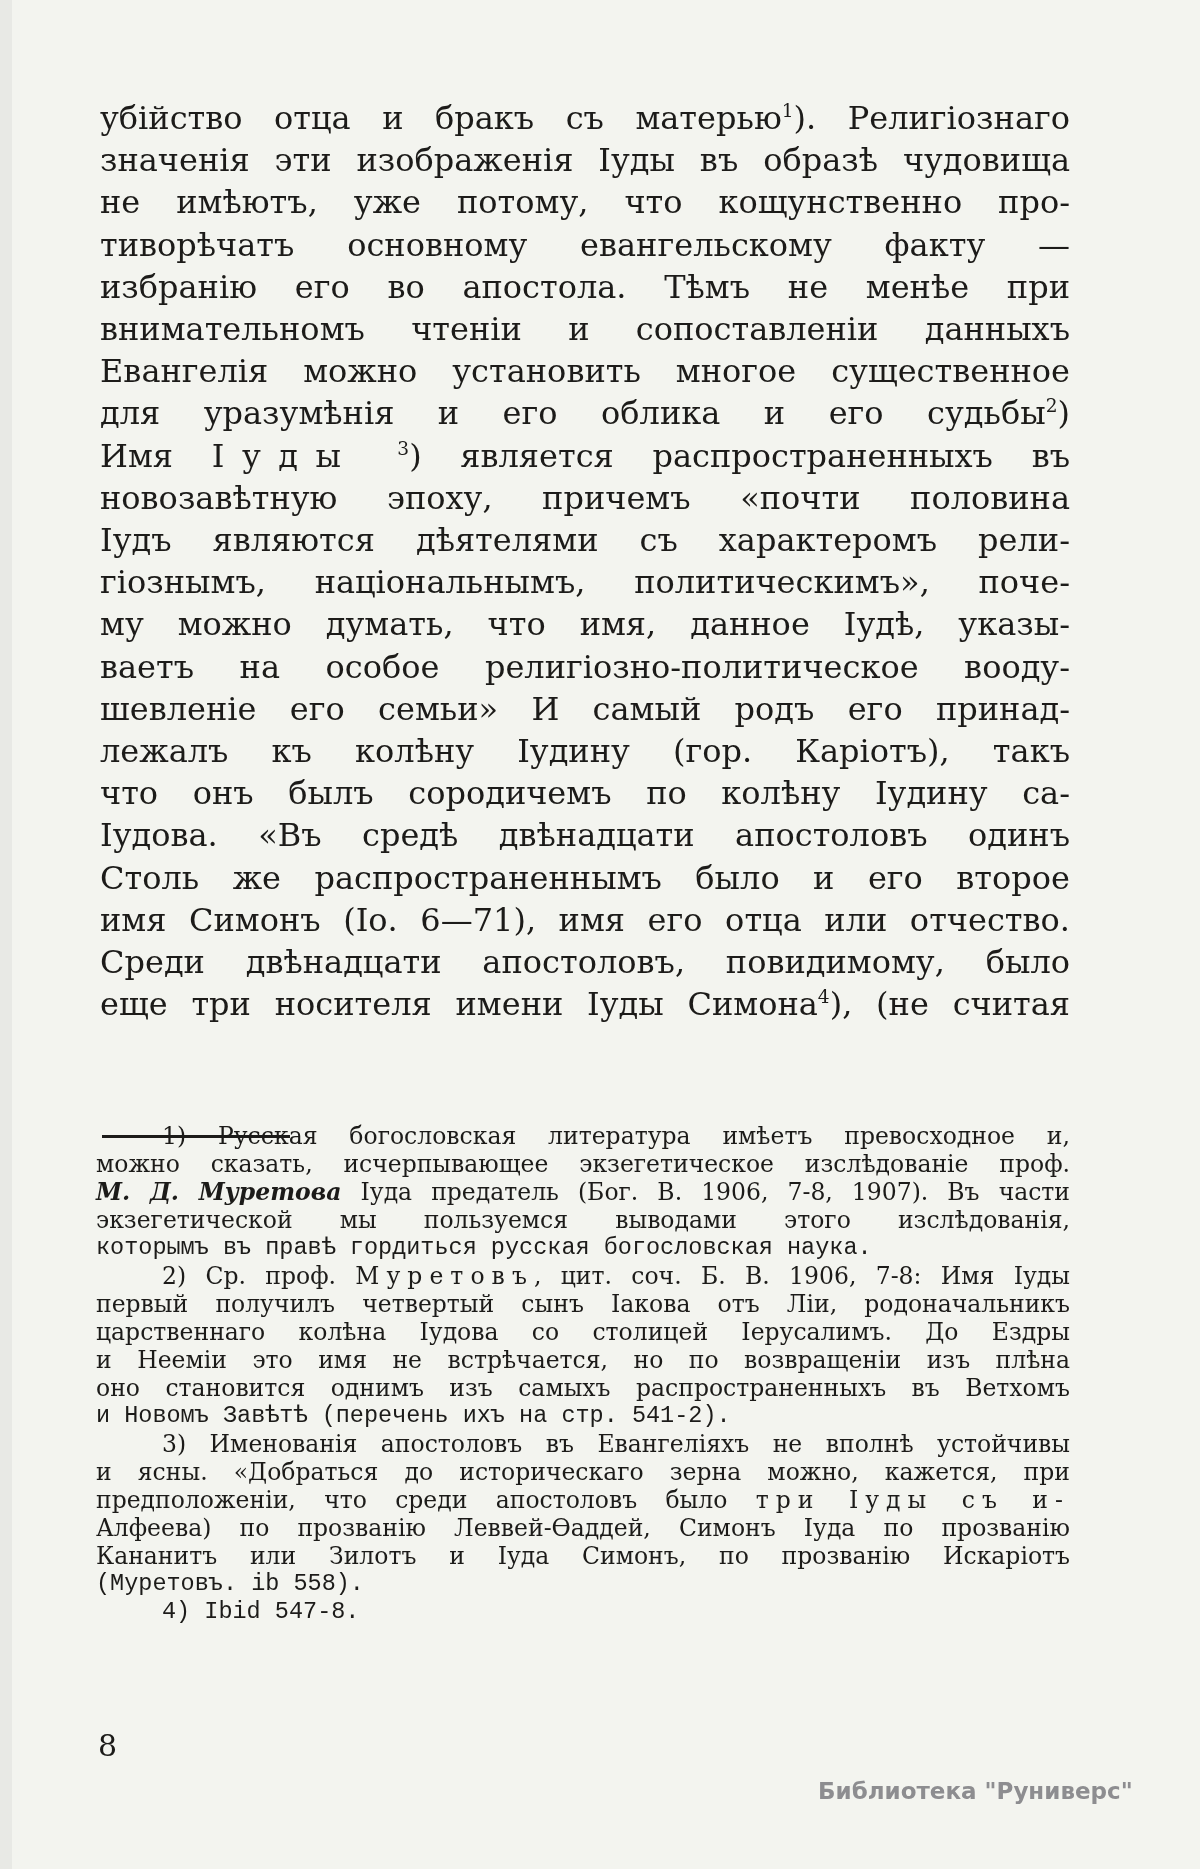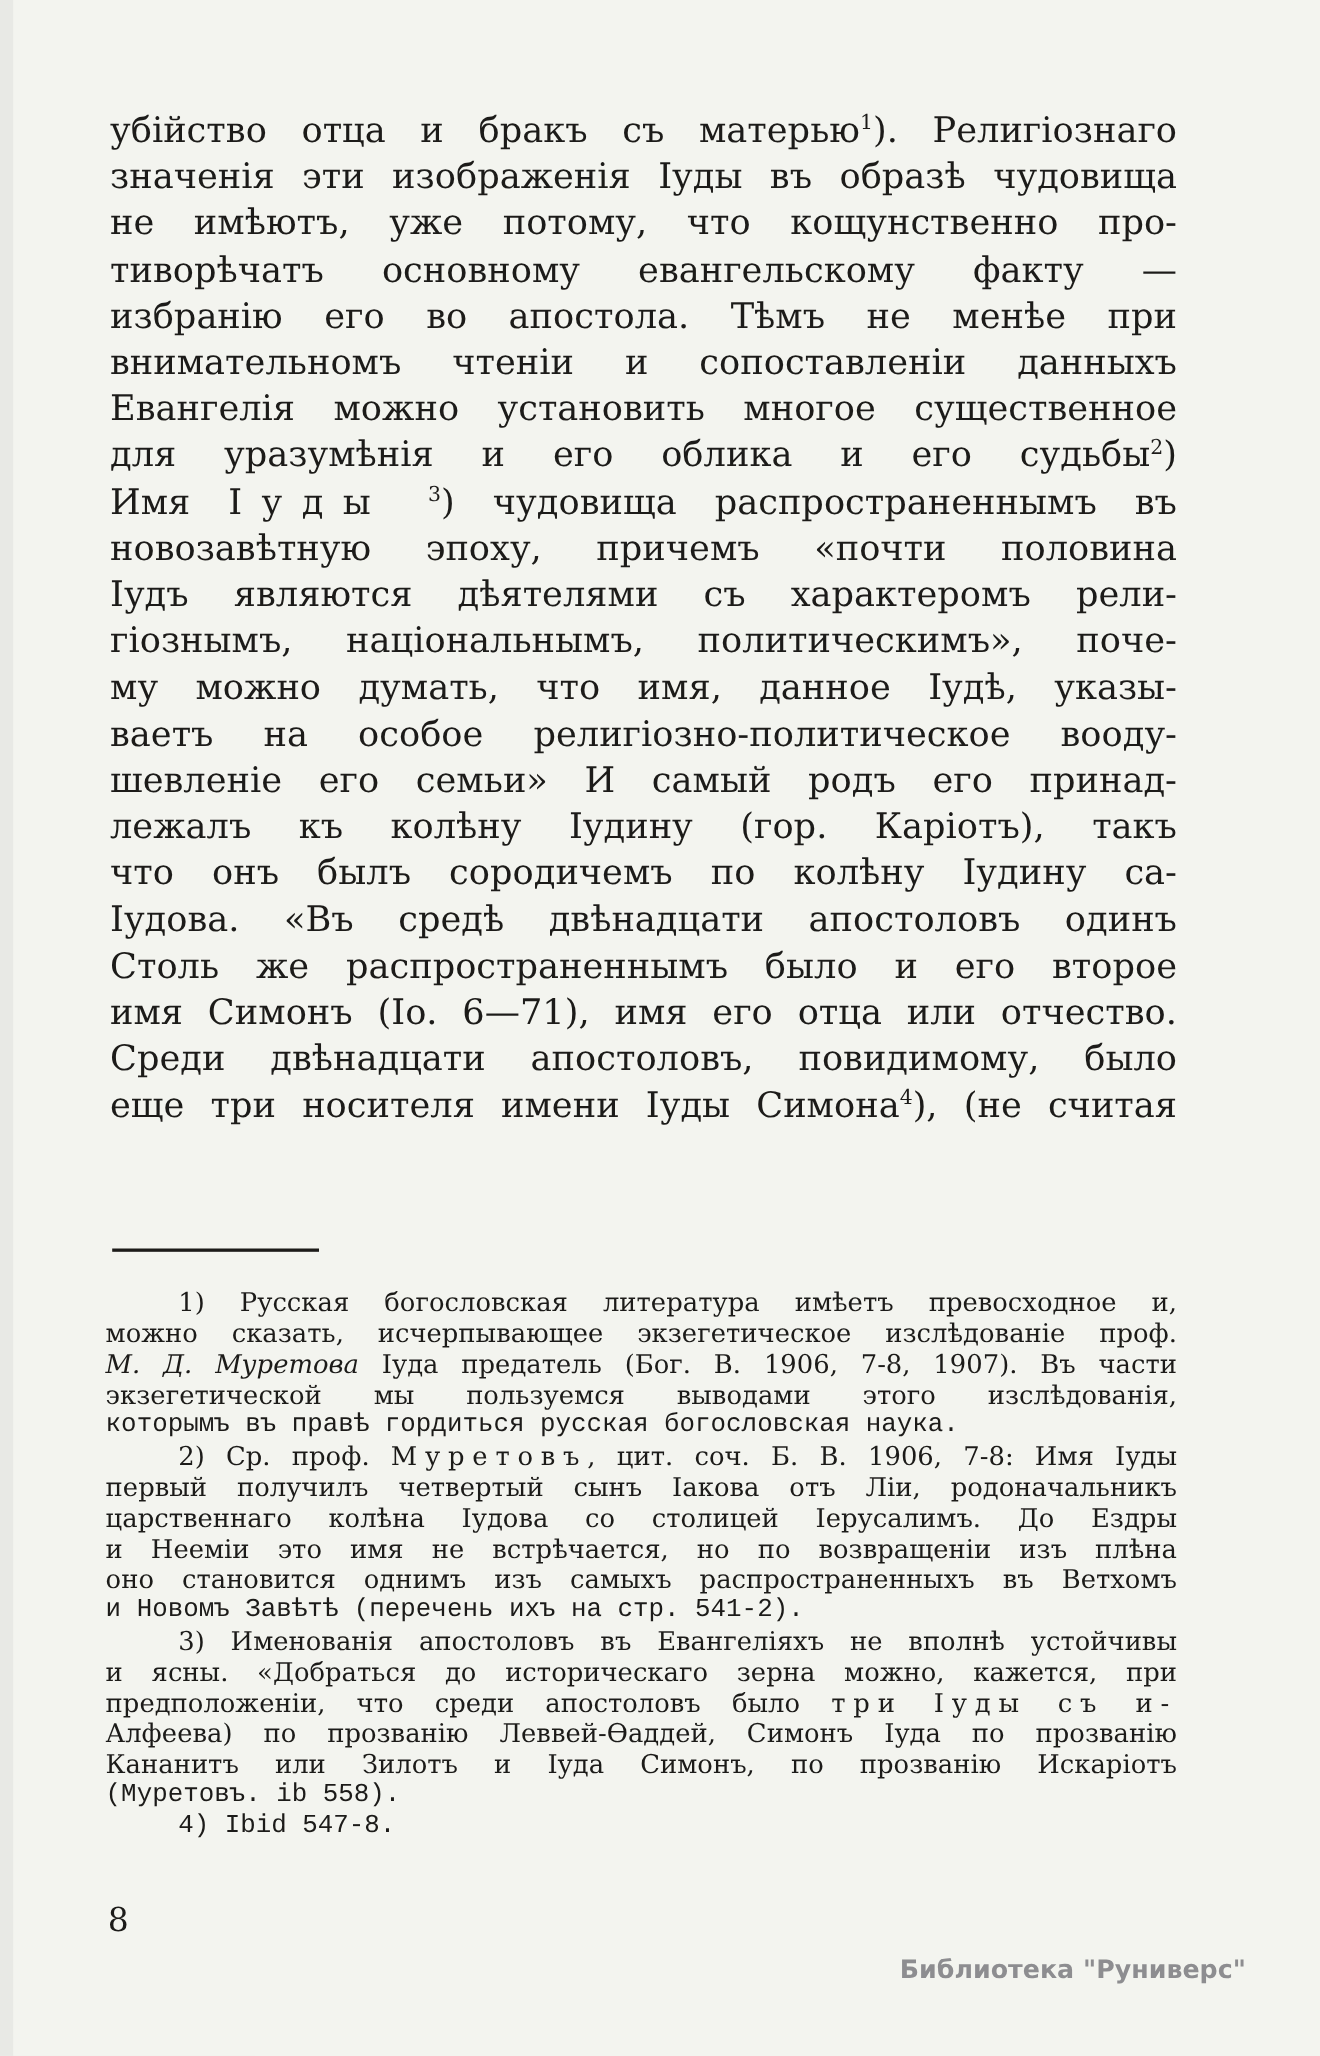--- a/index.html
+++ b/index.html
@@ -14,31 +14,31 @@
   
   .body-text{
     position:absolute;left:88px;top:97px;width:970px;
     font-size:32px;line-height:42.2px;
   }
   .line{white-space:normal;}
   .just{text-align:justify;text-align-last:justify;}
   .nj{text-align:left;text-align-last:left;font-family:Liberation Mono, monospace;}
   .seg-n{}
   sup.seg-sup{font-size:58%;line-height:0;vertical-align:super;}
-  .seg-i{font-style:italic;}
+  .seg-i{font-style:italic;font-weight:bold;}
   .body-text .seg-sp{letter-spacing:0.55em;}
   .fns .seg-sp{letter-spacing:0.30em;}
   
   .fn-rule{
     position:absolute;left:90px;top:1135px;width:188px;height:3px;
     background:#1c1b19;
   }
   
   .fns{
-    position:absolute;left:84px;top:1170px;width:974px;
+    position:absolute;left:84px;top:1122px;width:974px;
     font-size:23.5px;line-height:28px;
   }
   .ind{text-indent:66px;}
   .page-number{
     position:absolute;left:86px;top:1728px;
     font-size:30px;
   }
   .watermark{
     position:absolute;left:806px;top:1778px;width:250px;
     font-family:"DejaVu Sans", sans-serif;
@@ -52,21 +52,21 @@
 <div class="page">
   <div class="body-text" id="body-text">
       <div class="line just"><span class="seg-n">убійство отца и бракъ съ матерью</span><sup class="seg-sup">1</sup><span class="seg-n">). Религіознаго</span></div>
       <div class="line just"><span class="seg-n">значенія эти изображенія Іуды въ образѣ чудовища</span></div>
       <div class="line just"><span class="seg-n">не имѣютъ, уже потому, что кощунственно про-</span></div>
       <div class="line just"><span class="seg-n">тиворѣчатъ основному евангельскому факту —</span></div>
       <div class="line just"><span class="seg-n">избранію его во апостола. Тѣмъ не менѣе при</span></div>
       <div class="line just"><span class="seg-n">внимательномъ чтеніи и сопоставленіи данныхъ</span></div>
       <div class="line just"><span class="seg-n">Евангелія можно установить многое существенное</span></div>
       <div class="line just"><span class="seg-n">для уразумѣнія и его облика и его судьбы</span><sup class="seg-sup">2</sup><span class="seg-n">)</span></div>
-      <div class="line just"><span class="seg-n">Имя </span><span class="seg-sp">Іуды</span><span class="seg-n"> </span><sup class="seg-sup">3</sup><span class="seg-n">) чудовища распространеннымъ въ</span></div>
+      <div class="line just"><span class="seg-n">Имя </span><span class="seg-sp">Іуды</span><span class="seg-n"> </span><sup class="seg-sup">3</sup><span class="seg-n">) является распространенныхъ въ</span></div>
       <div class="line just"><span class="seg-n">новозавѣтную эпоху, причемъ «почти половина</span></div>
       <div class="line just"><span class="seg-n">Іудъ являются дѣятелями съ характеромъ рели-</span></div>
       <div class="line just"><span class="seg-n">гіознымъ, національнымъ, политическимъ», поче-</span></div>
       <div class="line just"><span class="seg-n">му можно думать, что имя, данное Іудѣ, указы-</span></div>
       <div class="line just"><span class="seg-n">ваетъ на особое религіозно-политическое вооду-</span></div>
       <div class="line just"><span class="seg-n">шевленіе его семьи» И самый родъ его принад-</span></div>
       <div class="line just"><span class="seg-n">лежалъ къ колѣну Іудину (гор. Каріотъ), такъ</span></div>
       <div class="line just"><span class="seg-n">что онъ былъ сородичемъ по колѣну Іудину са-</span></div>
       <div class="line just"><span class="seg-n">Іудова.  «Въ средѣ  двѣнадцати апостоловъ одинъ</span></div>
       <div class="line just"><span class="seg-n">Столь же распространеннымъ было и его второе</span></div>

